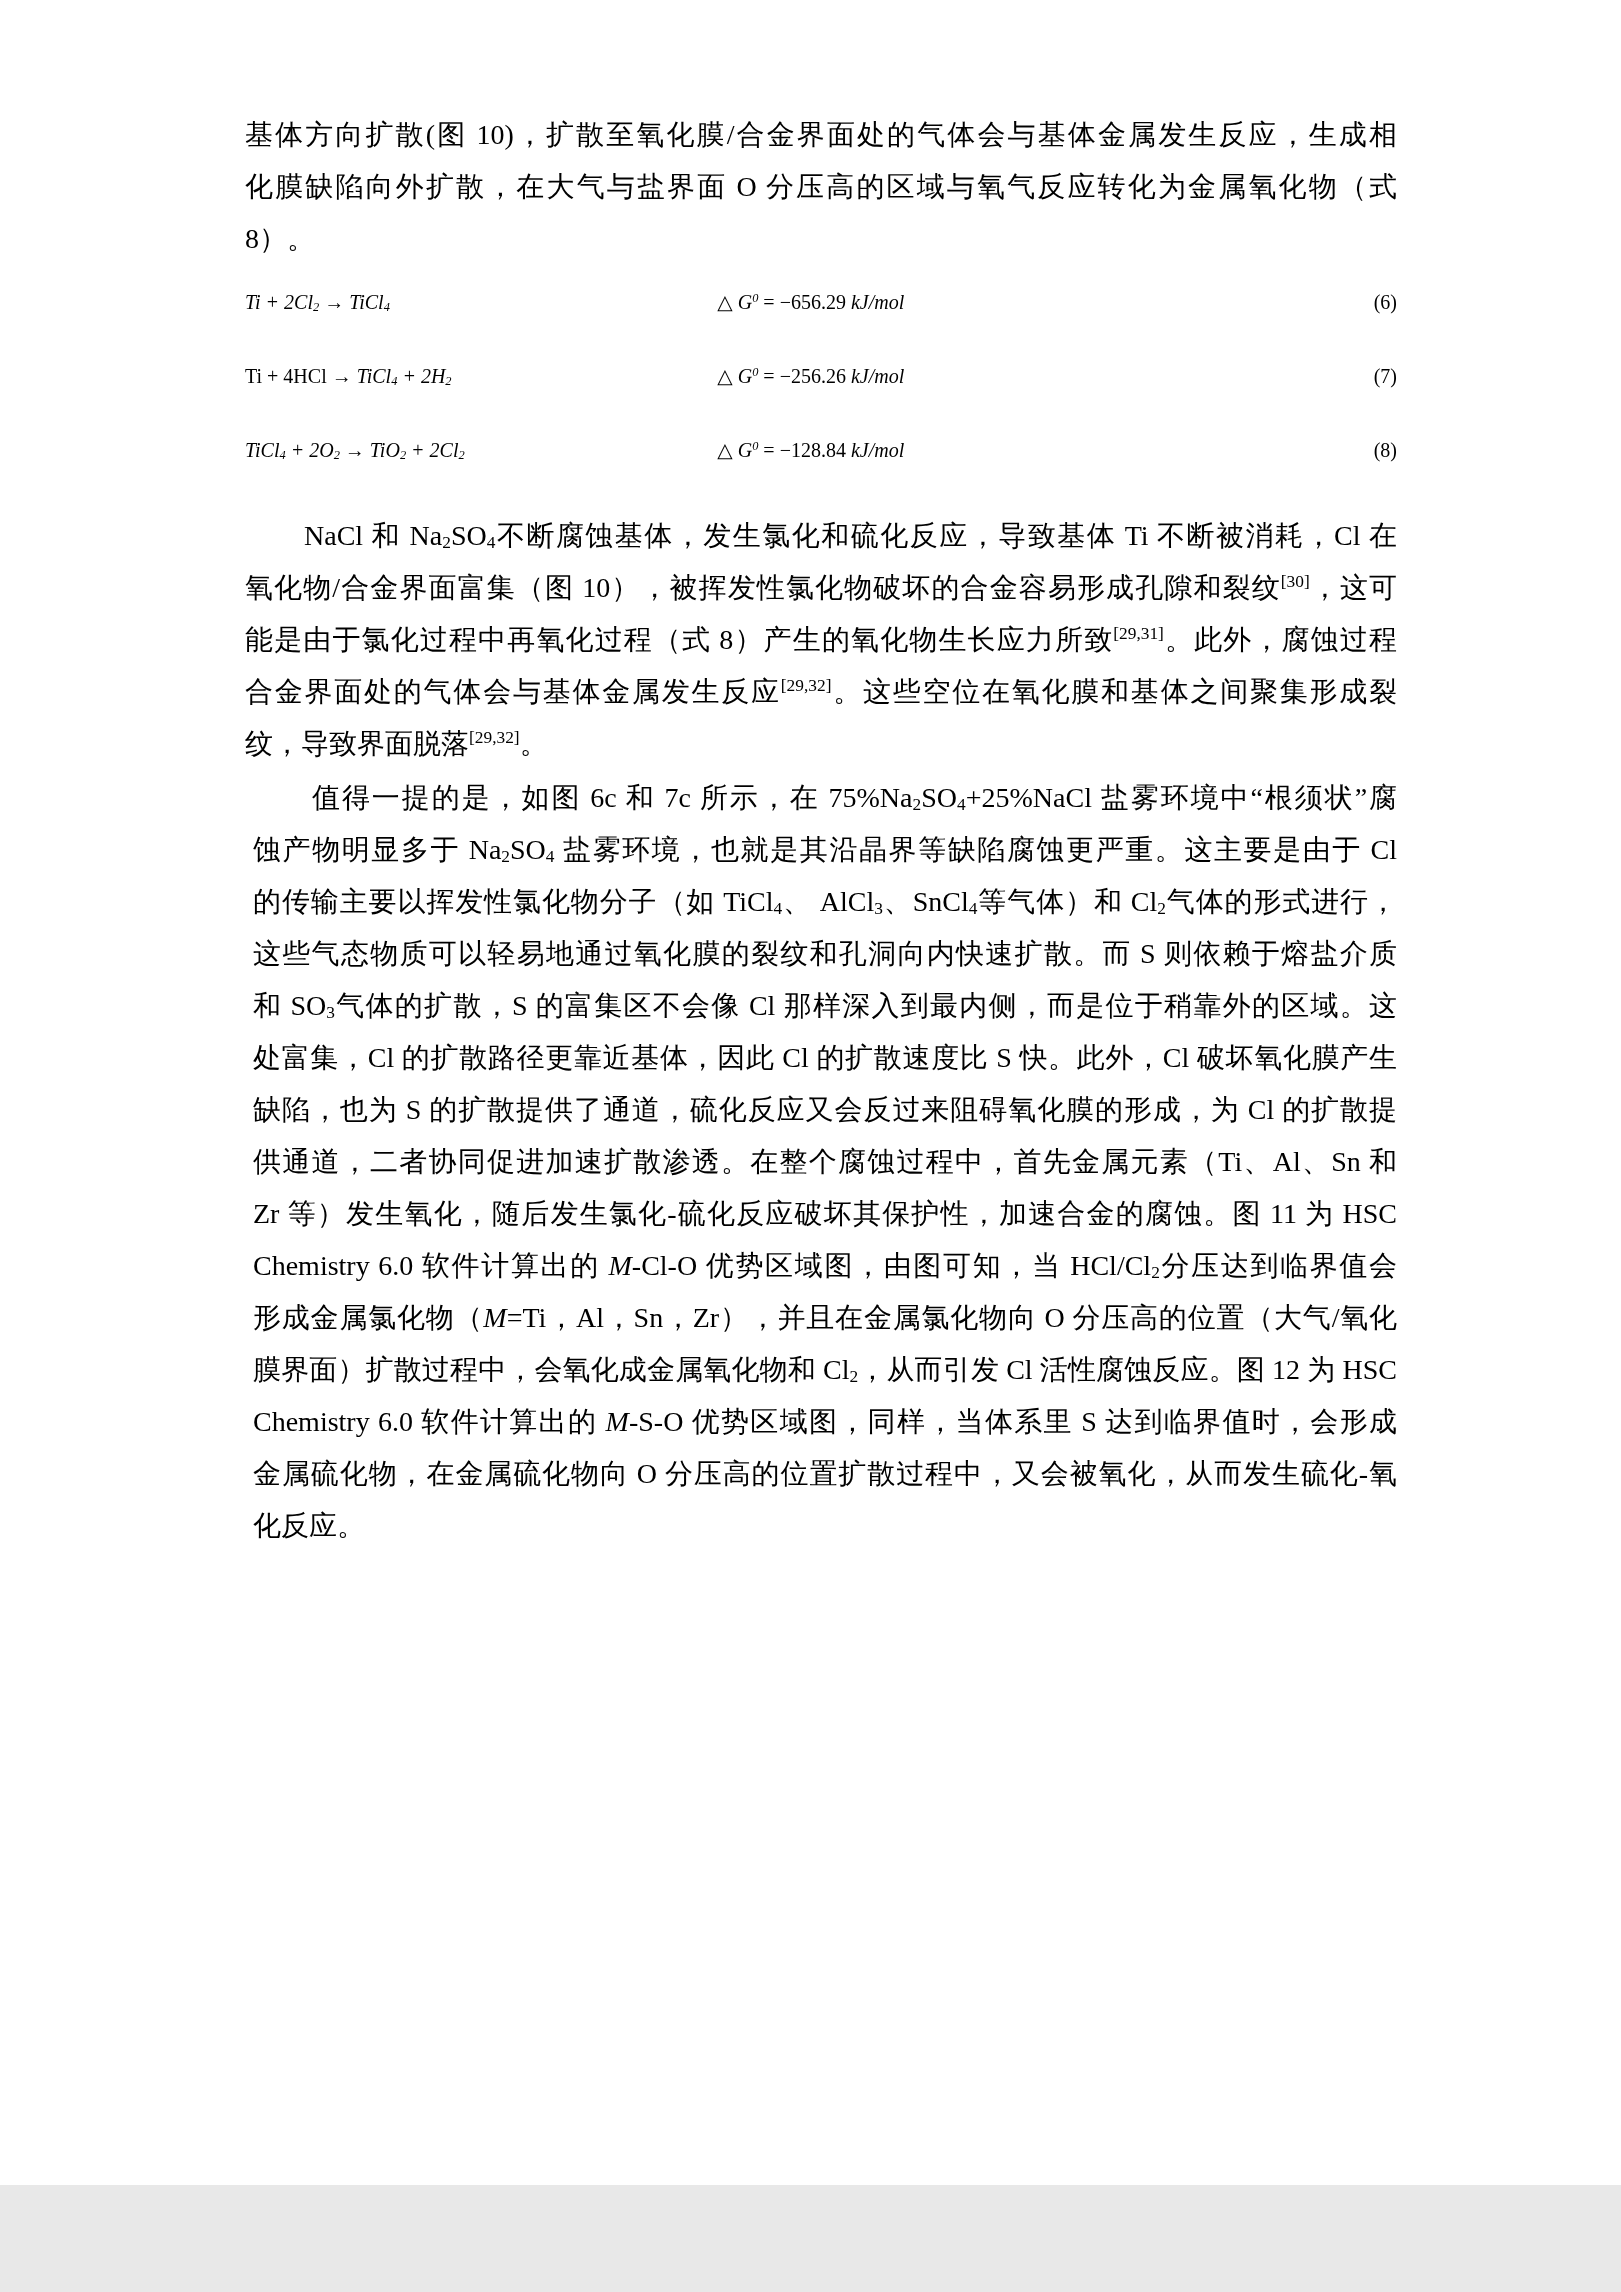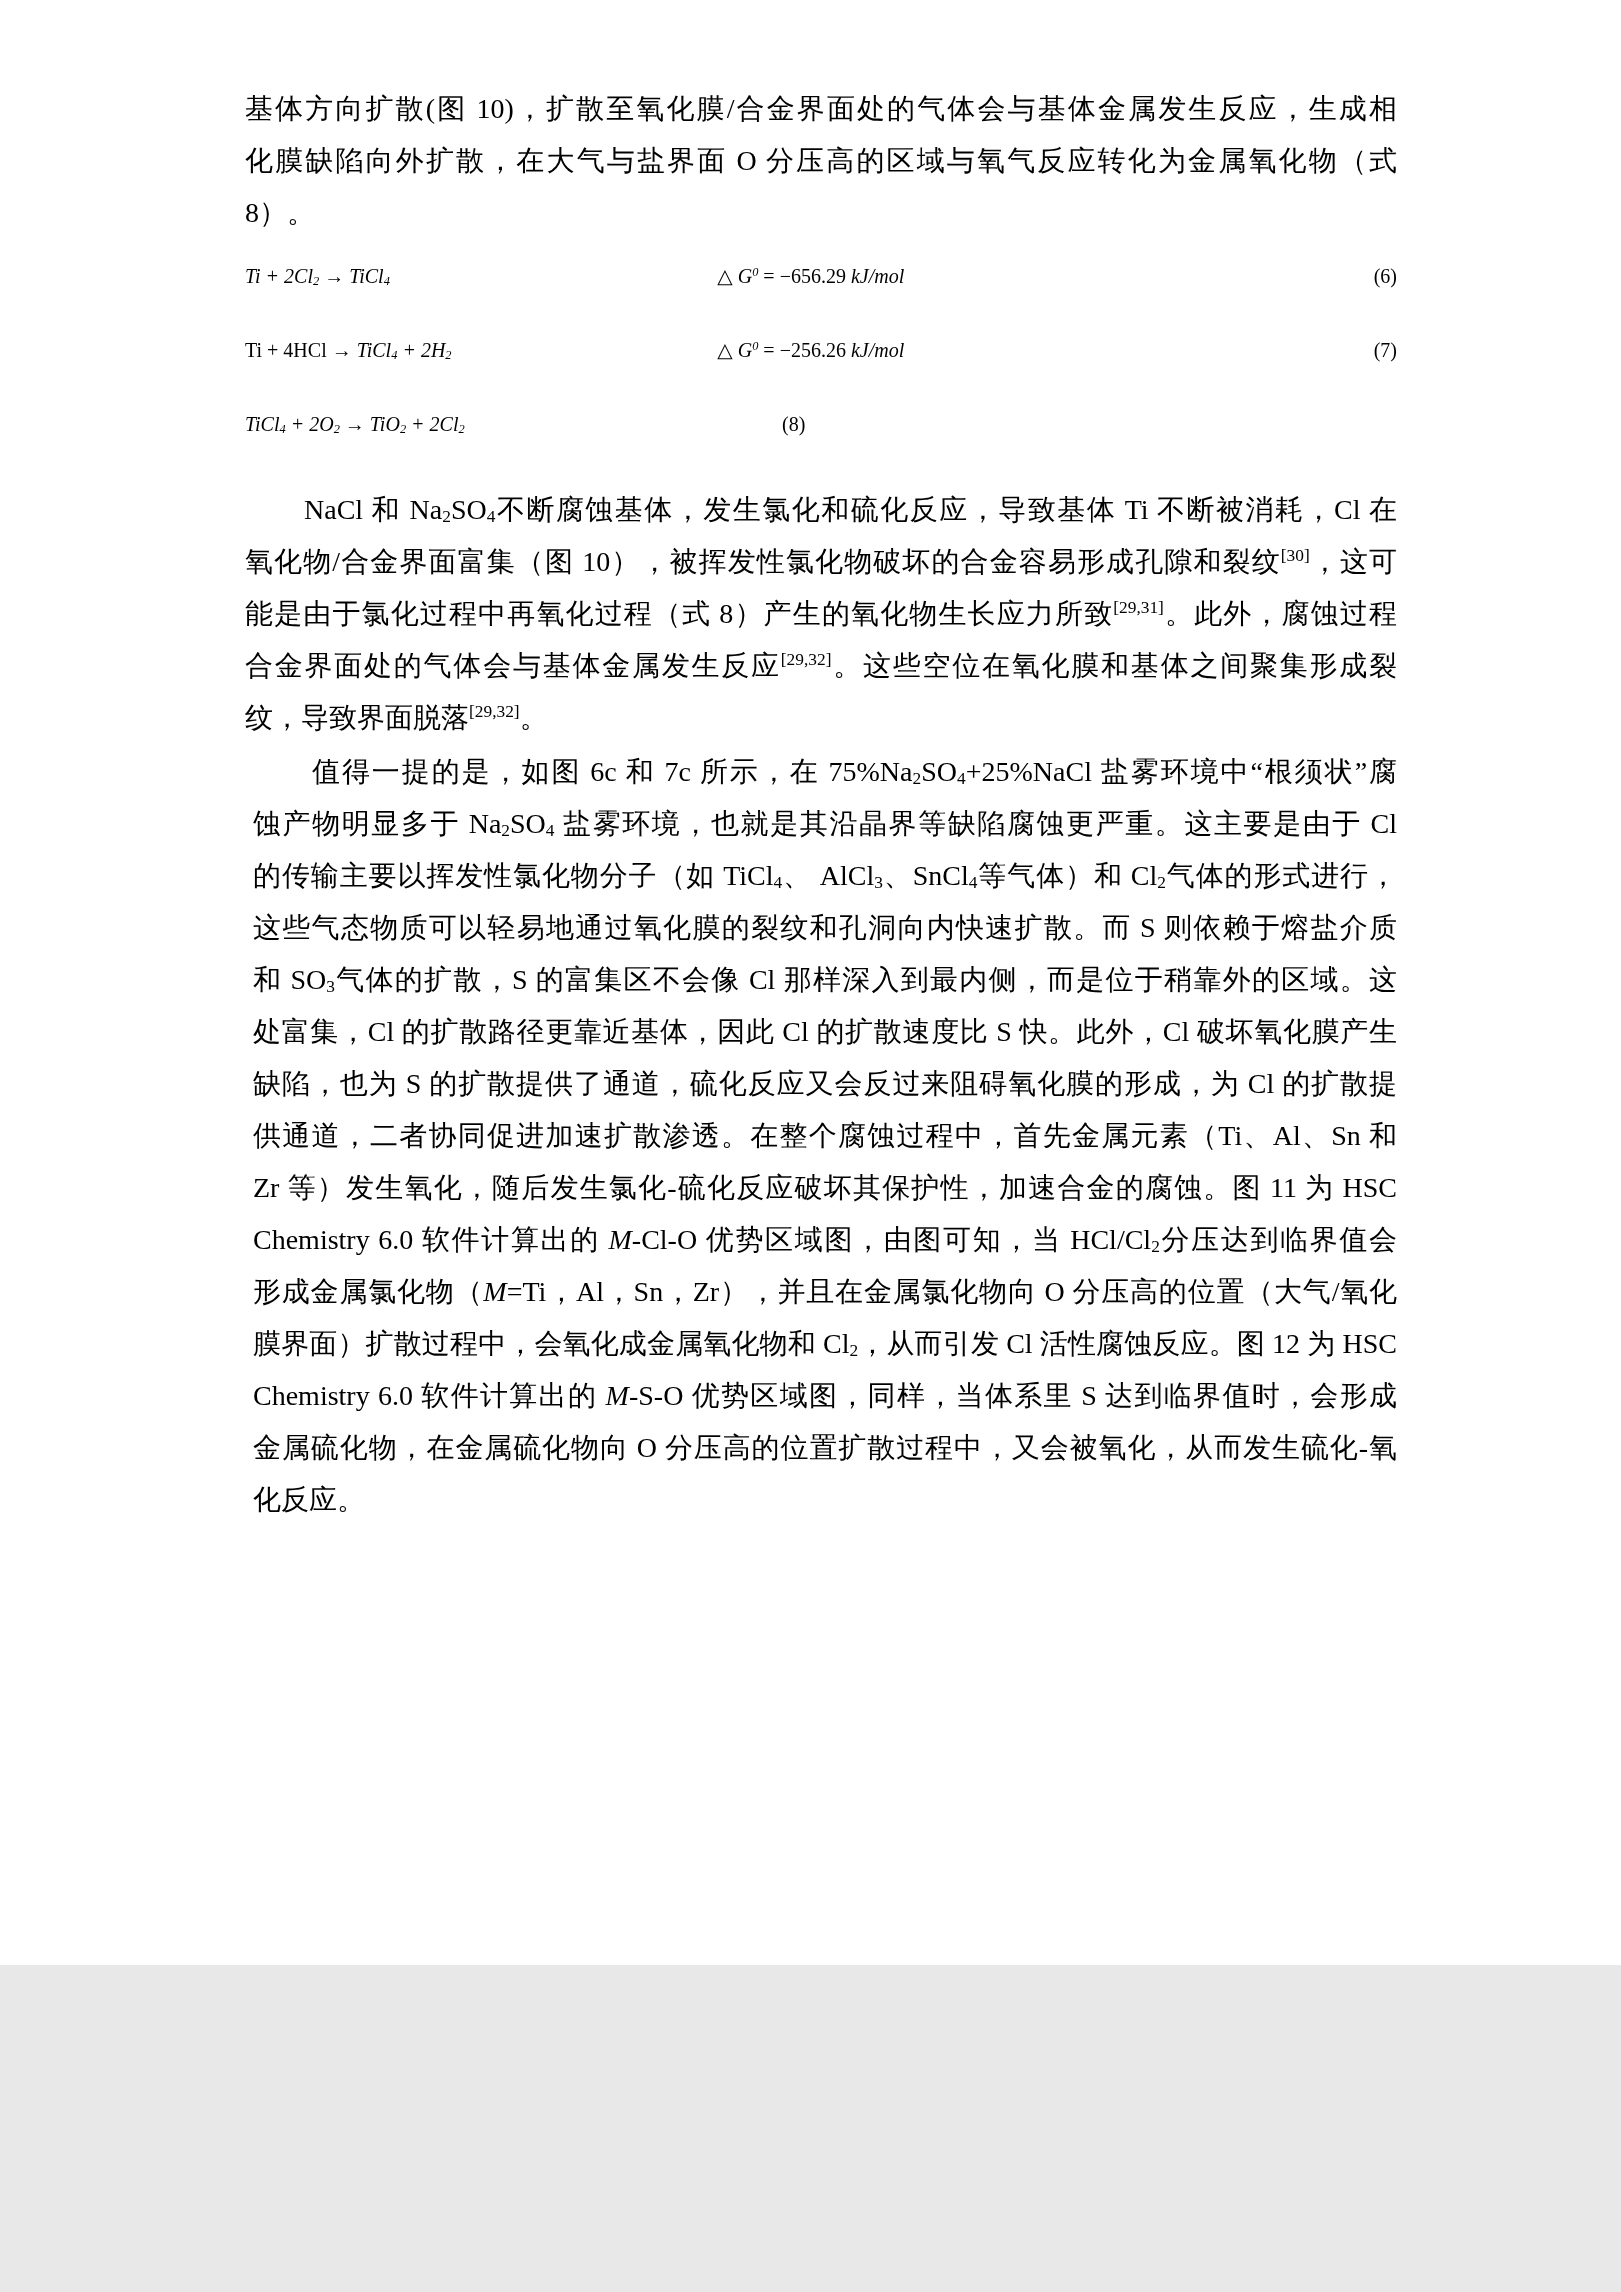--- a/index.html
+++ b/index.html
@@ -1,23 +1,23 @@
 <!DOCTYPE html>
 <html><head>
 <meta charset="utf-8">
 <style>
   html, body { margin: 0; padding: 0; background: #e8e8e8; }
   .page {
     position: relative;
     width: 1621px;
-    height: 1965px;
+    height: 2185px;
     margin: 0 auto;
     background: #ffffff;
     box-sizing: border-box;
-    padding: 83px 224px 0 245px;
+    padding: 109px 224px 0 245px;
     font-family: "Liberation Serif", "DejaVu Serif", serif;
     color: #000000;
     overflow: hidden;
   }
   .para {
     font-size: 28px;
     line-height: 52px;
   }
   .line { text-align: justify; }
   .line.fill { text-align-last: justify; }
@@ -62,20 +62,21 @@
       <span class="eq-mid"><span>△ </span><span class="it">G</span><sup>0</sup><span> = −656.29 </span><span class="it">kJ/mol</span></span>
       <span class="eq-num">(6)</span>
     </div>
     <div class="eq-row">
       <span class="eq-lhs"><span>Ti + 4HCl</span><span class="it"> → TiCl</span><sub>4</sub><span class="it"> + 2H</span><sub>2</sub></span>
       <span class="eq-mid"><span>△ </span><span class="it">G</span><sup>0</sup><span> = −256.26 </span><span class="it">kJ/mol</span></span>
       <span class="eq-num">(7)</span>
     </div>
     <div class="eq-row">
       <span class="eq-lhs"><span class="it">TiCl</span><sub>4</sub><span class="it"> + 2O</span><sub>2</sub><span class="it"> → TiO</span><sub>2</sub><span class="it"> + 2Cl</span><sub>2</sub></span>
+      <span class="eq-mid"><span>△ </span><span class="it">G</span><sup>0</sup><span> = −128.84 </span><span class="it">kJ/mol</span></span>
       <span class="eq-num">(8)</span>
     </div>
   </div>
 
   <div class="para mt-after-eq">
       <div class="line fill indent"><span>NaCl 和 Na</span><sub>2</sub><span>SO</span><sub>4</sub><span>不断腐蚀基体，发生氯化和硫化反应，导致基体 Ti 不断被消耗，Cl 在</span></div>
       <div class="line fill"><span>氧化物/合金界面富集（图 10），被挥发性氯化物破坏的合金容易形成孔隙和裂纹</span><sup>[30]</sup><span>，这可</span></div>
       <div class="line fill"><span>能是由于氯化过程中再氧化过程（式 8）产生的氧化物生长应力所致</span><sup>[29,31]</sup><span>。此外，腐蚀过程</span></div>
       <div class="line fill"><span>合金界面处的气体会与基体金属发生反应</span><sup>[29,32]</sup><span>。这些空位在氧化膜和基体之间聚集形成裂</span></div>
       <div class="line"><span>纹，导致界面脱落</span><sup>[29,32]</sup><span>。</span></div>

